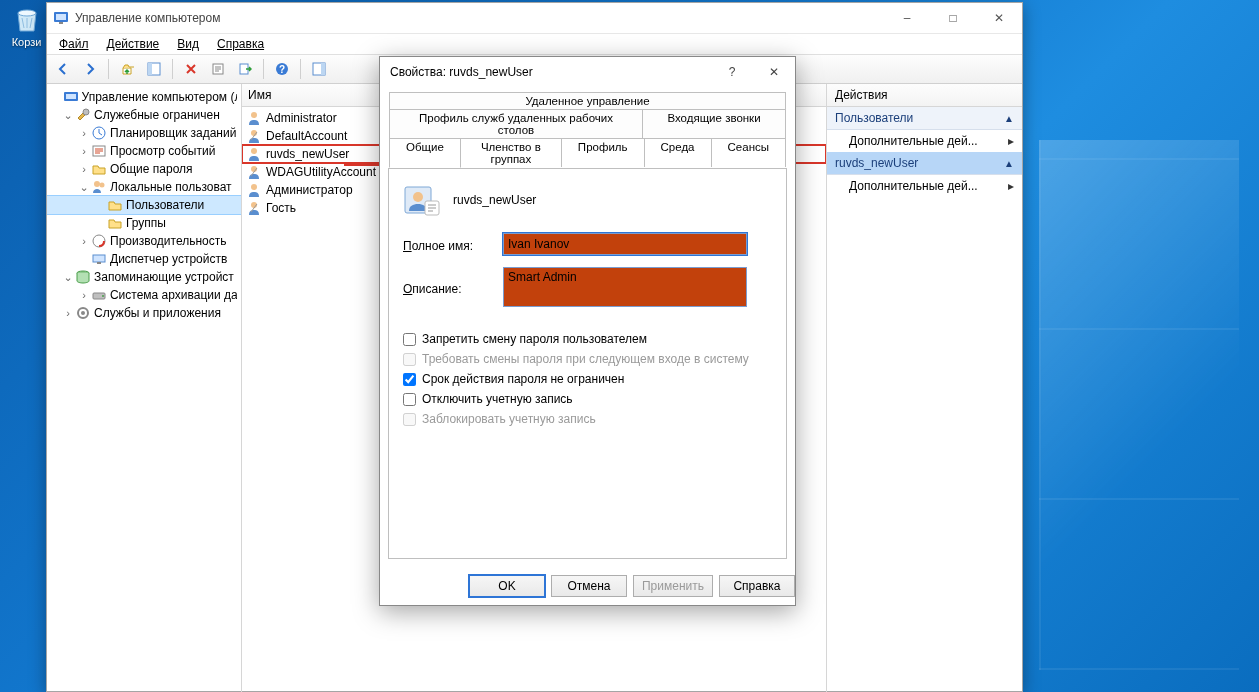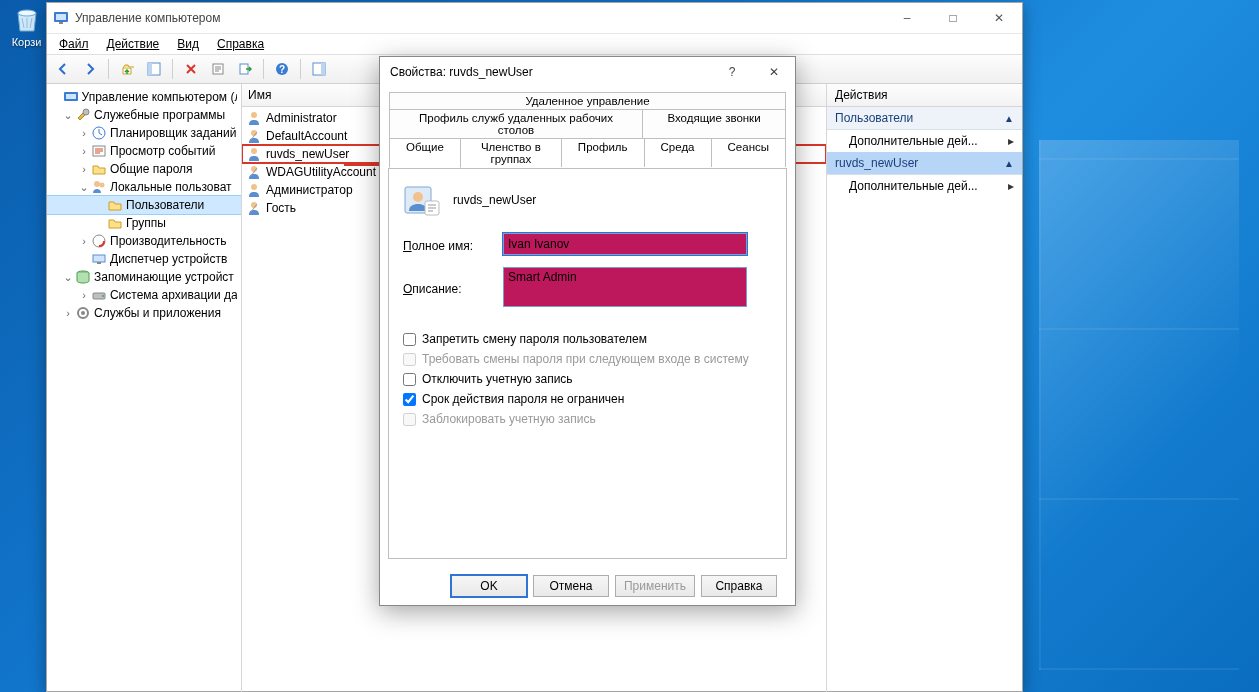--- a/index.html
+++ b/index.html
@@ -68,28 +68,28 @@
   .tab:not(:first-child){border-left:none}
   .tabrow.top .tab{background:#fdfdfd}
   .tabrow .tab.wide{flex:1}
   .tab.active{background:#fff;position:relative;z-index:2;border-bottom:1px solid #fff;margin-bottom:-1px}
   .tabpage{border:1px solid #bfbfbf;background:#fff;margin:0 8px 8px;flex:1;padding:10px 14px 8px;display:flex;flex-direction:column}
 
   .usection{display:flex;align-items:center;gap:12px;margin:2px 0 14px}
   .usection .uicon{width:38px;height:38px}
   .formrow{display:flex;align-items:center;margin-bottom:12px}
   .formrow label{width:100px;padding-top:3px}
-  .formrow input,.formrow textarea{border:1px solid #7a9ccf;padding:2px 4px;font:inherit;background:#be185d}
+  .formrow input,.formrow textarea{border:1px solid #7a9ccf;padding:2px 4px;font:inherit;background:#c2410c}
   .formrow input{width:234px;height:16px;outline:1px solid #2e75d6}
   .formrow textarea{width:234px;height:34px;resize:none}
   .chk{display:flex;align-items:center;gap:6px;margin:3px 0;color:#000}
   .chk input{width:13px;height:13px;margin:0}
   .chk.disabled{color:#9a9a9a}
 
-  .dlg-buttons{padding:8px 18px;display:flex;justify-content:flex-end;gap:6px;background:#fff}
+  .dlg-buttons{padding:8px 0;display:flex;justify-content:flex-end;gap:6px;background:#fff}
   .btn{min-width:76px;height:22px;border:1px solid #adadad;background:linear-gradient(#f6f6f6,#e9e9e9);font:inherit;padding:0 8px}
   .btn:disabled{color:#9a9a9a}
   .btn.default{border-color:#2e75d6;outline:1px solid #2e75d6}
 
   
   .arrow{position:absolute;pointer-events:none}
 
   u{text-decoration:underline}
 </style>
 </head>
@@ -201,21 +201,21 @@
               <span class="tlabel">Управление компьютером (л</span>
             </div>
           </li>
         <li>
             <div class="row ind1">
               <span class="exp">⌄</span>
               <span class="ticon"><svg width="16" height="16">
                   <path d="M3 11l5-5 2 2-5 5z" fill="#e6b84d" stroke="#b38a2a"></path>
                   <circle cx="11" cy="5" r="3" fill="#bfbfbf" stroke="#888"></circle>
                 </svg></span>
-              <span class="tlabel">Служебные программы</span>
+              <span class="tlabel">Служебные ограничен</span>
             </div>
           </li>
         <li>
             <div class="row ind2">
               <span class="exp">›</span>
               <span class="ticon"><svg width="16" height="16">
                   <circle cx="8" cy="8" r="6" fill="#fff" stroke="#3a7bd5"></circle>
                   <path d="M8 4v4l3 2" stroke="#3a7bd5" fill="none"></path>
                 </svg></span>
               <span class="tlabel">Планировщик заданий</span>
@@ -450,26 +450,26 @@
     <div style="height:10px"></div>
     <label class="chk">
         <input type="checkbox" style="">
         <span>Запретить смену пароля пользователем</span>
       </label>
     <label class="chk disabled">
         <input type="checkbox" disabled="" style="">
         <span>Требовать смены пароля при следующем входе в систему</span>
       </label>
     <label class="chk">
+        <input type="checkbox" checked="" style="">
+        <span>Срок действия пароля не ограничен</span>
+      </label>
+    <label class="chk">
         <input type="checkbox" style="">
         <span>Отключить учетную запись</span>
-      </label>
-    <label class="chk">
-        <input type="checkbox" checked="" style="">
-        <span>Срок действия пароля не ограничен</span>
       </label>
     <label class="chk disabled">
         <input type="checkbox" disabled="" style="">
         <span>Заблокировать учетную запись</span>
       </label>
   </div>
 
   <div class="dlg-buttons">
     <button class="btn default">OK</button>
     <button class="btn">Отмена</button>

